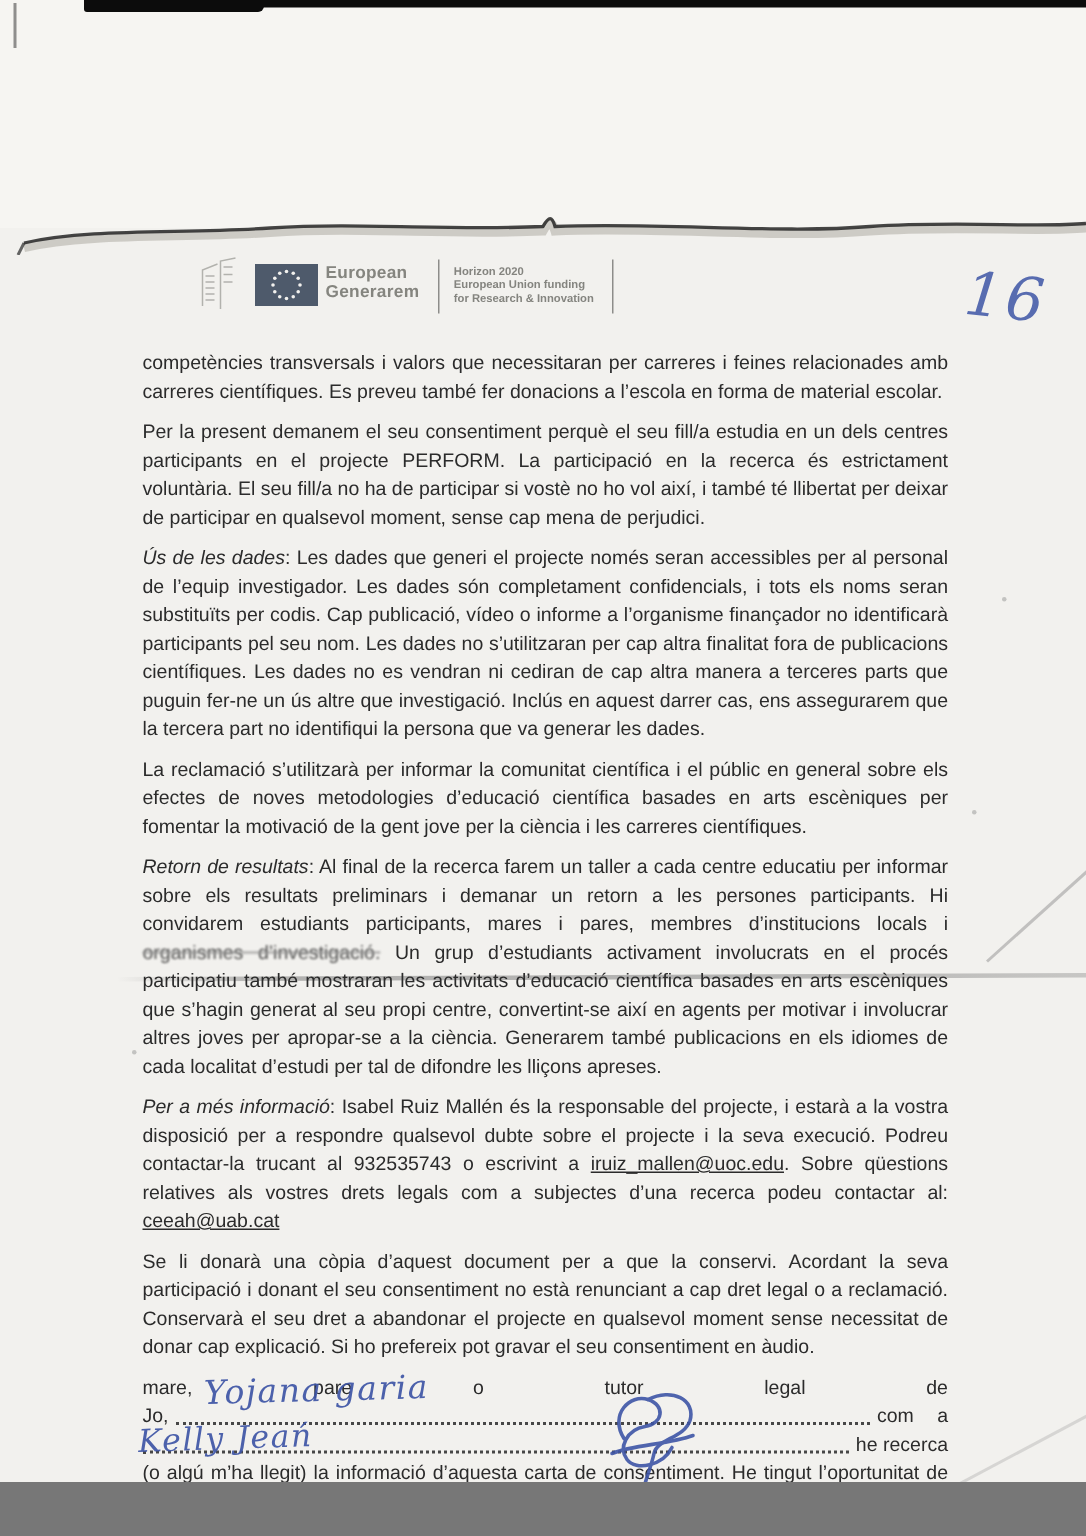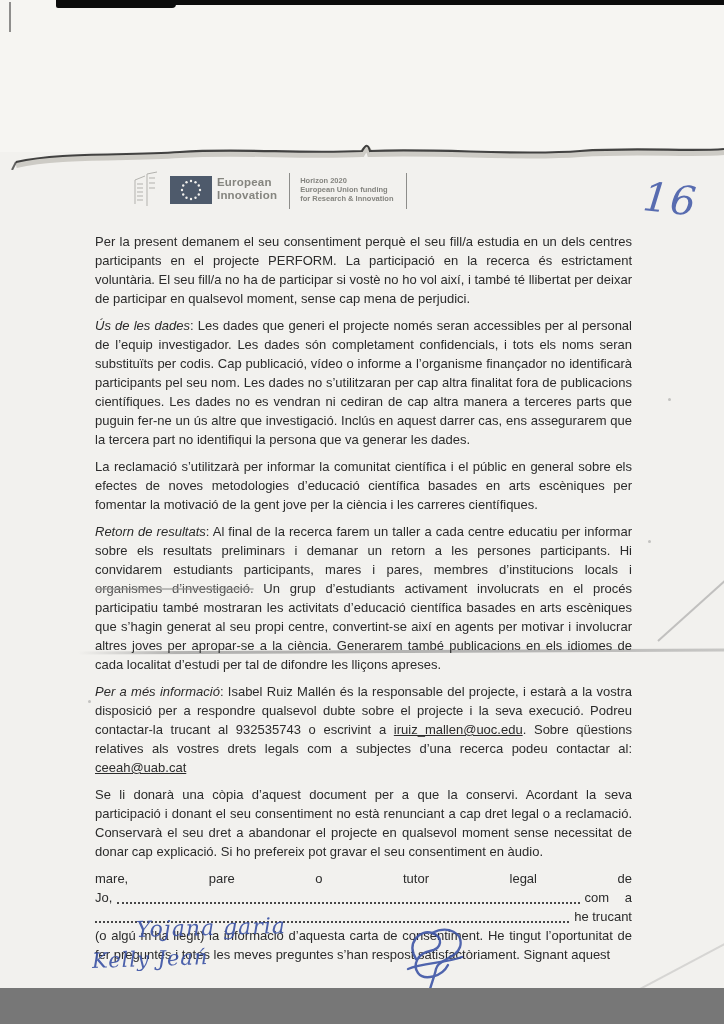--- a/index.html
+++ b/index.html
@@ -106,36 +106,37 @@
         <circle cx="21" cy="23" r="1.2"></circle>
           <circle cx="16.5" cy="21.8" r="1.2"></circle>
           <circle cx="13.2" cy="18.5" r="1.2"></circle>
         <circle cx="12" cy="14" r="1.2"></circle>
           <circle cx="13.2" cy="9.5" r="1.2"></circle>
           <circle cx="16.5" cy="6.2" r="1.2"></circle>
       </g>
     </svg>
     <div class="ec-text">
       <div>European</div>
-      <div>Innovation</div>
+      <div>Generarem</div>
     </div>
     <div class="ec-divider"></div>
     <div class="h2020">
       <div>Horizon 2020</div>
       <div>European Union funding</div>
       <div>for Research &amp; Innovation</div>
     </div>
     <div class="ec-divider"></div>
   </div>
 
 
   <div class="page-number">16</div>
 
   <div class="content">
 
+    <p>competències transversals i valors que necessitaran per carreres i feines relacionades amb carreres científiques. Es preveu també fer donacions a l’escola en forma de material escolar.</p>
 
 
     <p>Per la present demanem el seu consentiment perquè el seu fill/a estudia en un dels centres participants en el projecte PERFORM. La participació en la recerca és estrictament voluntària. El seu fill/a no ha de participar si vostè no ho vol així, i també té llibertat per deixar de participar en qualsevol moment, sense cap mena de perjudici.</p>
 
     <p><span class="lead">Ús de les dades</span><span>: Les dades que generi el projecte només seran accessibles per al personal de l’equip investigador. Les dades són completament confidencials, i tots els noms seran substituïts per codis. Cap publicació, vídeo o informe a l’organisme finançador no identificarà participants pel seu nom. Les dades no s’utilitzaran per cap altra finalitat fora de publicacions científiques. Les dades no es vendran ni cediran de cap altra manera a terceres parts que puguin fer-ne un ús altre que investigació. Inclús en aquest darrer cas, ens assegurarem que la tercera part no identifiqui la persona que va generar les dades.</span></p>
 
     <p>La reclamació s’utilitzarà per informar la comunitat científica i el públic en general sobre els efectes de noves metodologies d’educació científica basades en arts escèniques per fomentar la motivació de la gent jove per la ciència i les carreres científiques.</p>
 
     <p><span class="lead">Retorn de resultats</span><span>: Al final de la recerca farem un taller a cada centre educatiu per informar sobre els resultats preliminars i demanar un retorn a les persones participants. Hi convidarem estudiants participants, mares i pares, membres d’institucions locals i </span><span class="creased">organismes d’investigació.</span><span> Un grup d’estudiants activament involucrats en el procés participatiu també mostraran les activitats d’educació científica basades en arts escèniques que s’hagin generat al seu propi centre, convertint-se així en agents per motivar i involucrar altres joves per apropar-se a la ciència. Generarem també publicacions en els idiomes de cada localitat d’estudi per tal de difondre les lliçons apreses.</span></p>
 
@@ -151,21 +152,21 @@
       <span class="sig-word">legal</span>
       <span class="sig-word">de</span>
     </div>
     <div class="sig-row">
       <span>Jo,</span>
       <span class="dots"></span>
       <span class="com-a">com a</span>
     </div>
     <div class="sig-row">
       <span class="dots" style="margin-left:0;"></span>
-      <span>he trucant</span>
+      <span>he recerca</span>
     </div>
 
     <p style="margin-top:0;">(o algú m’ha llegit) la informació d’aquesta carta de consentiment. He tingut l’oportunitat de fer preguntes i totes les meves preguntes s’han respost satisfactòriament. Signant aquest</p>
   </div>
 
   <div class="hw hw-parent">Yojana garia</div>
   <div class="hw hw-child">Kelly Jeań</div>
 
   <svg class="scribble" width="78" height="86" viewBox="0 0 78 86">
     <g fill="none" stroke="#3e55a6" stroke-width="2.4" stroke-linecap="round" opacity=".9">

